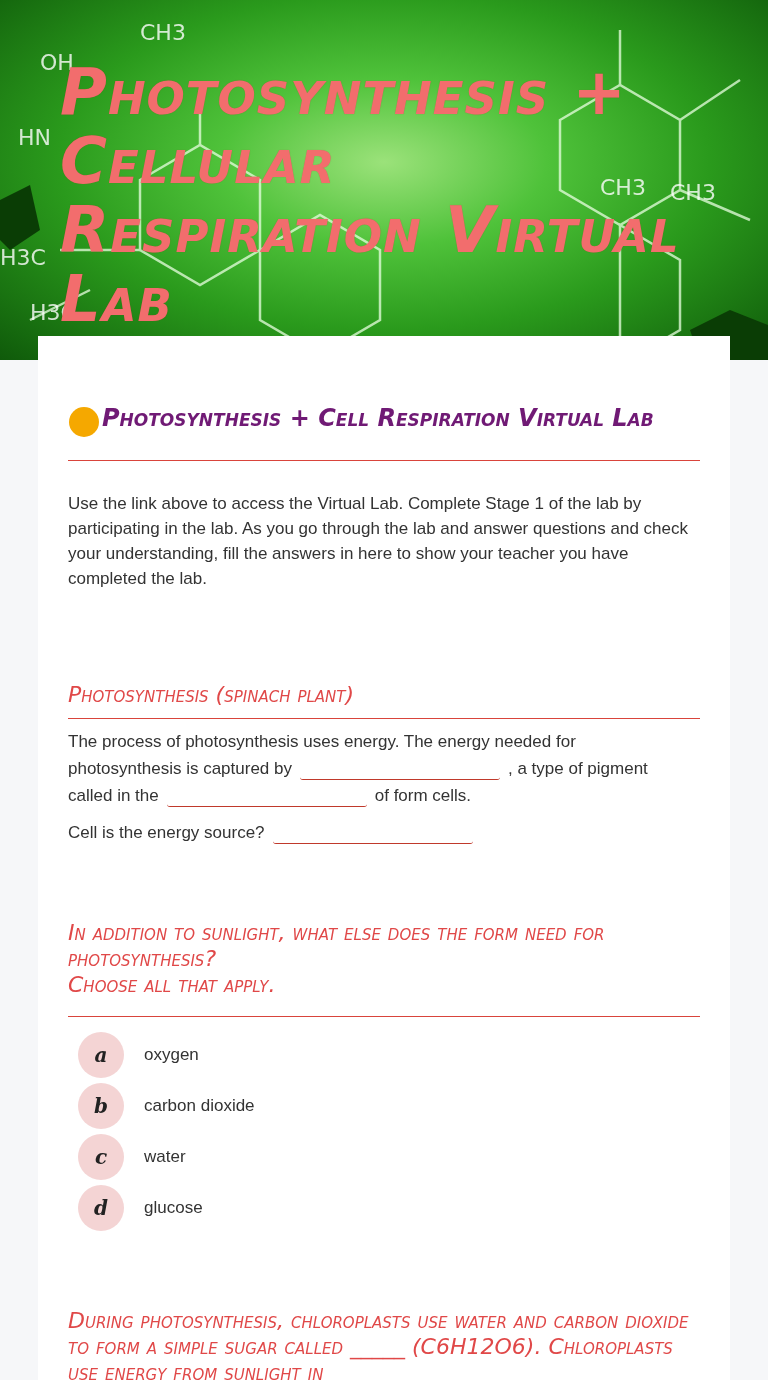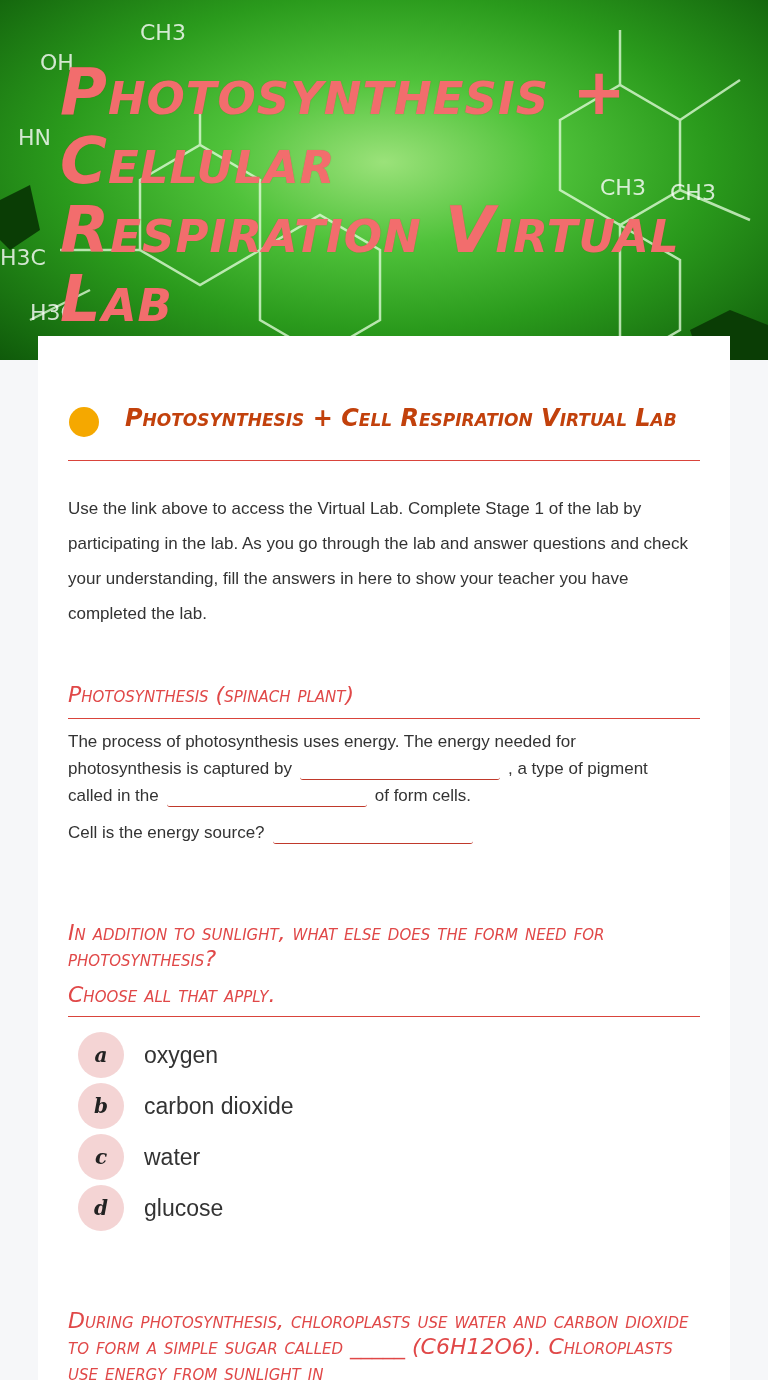--- a/index.html
+++ b/index.html
@@ -43,22 +43,22 @@
     }
     .dot {
       position: absolute;
       left: 31px; top: 71px;
       width: 30px; height: 30px;
       border-radius: 50%;
       background: #f5a800;
     }
     .main-title {
       position: absolute;
-      left: 87px; top: 66px;
-      color: #c2410c;
+      left: 64px; top: 66px;
+      color: #701a75;
       font-weight: bold;
       font-style: italic;
       font-variant: small-caps;
       font-size: 24px;
       line-height: 32px;
       white-space: nowrap;
     }
     .rule {
       position: absolute;
       left: 30px;
@@ -66,21 +66,21 @@
       height: 1px;
       background: #d9443b;
     }
     .body-text {
       position: absolute;
       left: 30px;
       width: 636px;
       color: #333333;
       font-family: "Liberation Sans", sans-serif;
       font-size: 17px;
-      line-height: 35px;
+      line-height: 25px;
     }
     .red-head {
       position: absolute;
       left: 30px;
       width: 640px;
       color: #e04848;
       font-weight: normal;
       font-style: italic;
       font-variant: small-caps;
       font-size: 22px;
@@ -110,21 +110,21 @@
       color: #222;
       font-family: "DejaVu Serif", serif;
       font-style: italic;
       font-weight: bold;
       font-size: 20px;
     }
     .choice-label {
       margin-left: 20px;
       color: #333;
       font-family: "Liberation Sans", sans-serif;
-      font-size: 23px;
+      font-size: 17px;
     }
   </style>
 </head>
 <body>
 
 <div class="hero">
   <svg class="bg" width="768" height="360">
     <g stroke="#e8ffe0" stroke-width="2.5" fill="none" opacity="0.75">
       <polygon points="140,180 200,145 260,180 260,250 200,285 140,250"></polygon>
       <polygon points="260,250 320,215 380,250 380,320 320,355 260,320"></polygon>
@@ -170,21 +170,21 @@
     <div>
       <span>called in the</span><span class="blank"></span><span>of form cells.</span>
     </div>
     <div style="margin-top:10px;">
       <span>Cell is the energy source?</span><span class="blank"></span>
     </div>
   </div>
 
   <div class="red-head" style="top:584px;">
     <div>In addition to sunlight, what else does the form need for photosynthesis?</div>
-    <div style="margin-top:10px;">Choose all that apply.</div>
+    <div style="">Choose all that apply.</div>
   </div>
   <div class="rule" style="top:680px;"></div>
 
   <div class="choice" style="top:696px;">
     <div class="bubble">a</div>
     <div class="choice-label">oxygen</div>
   </div>
   <div class="choice" style="top:747px;">
     <div class="bubble">b</div>
     <div class="choice-label">carbon dioxide</div>

